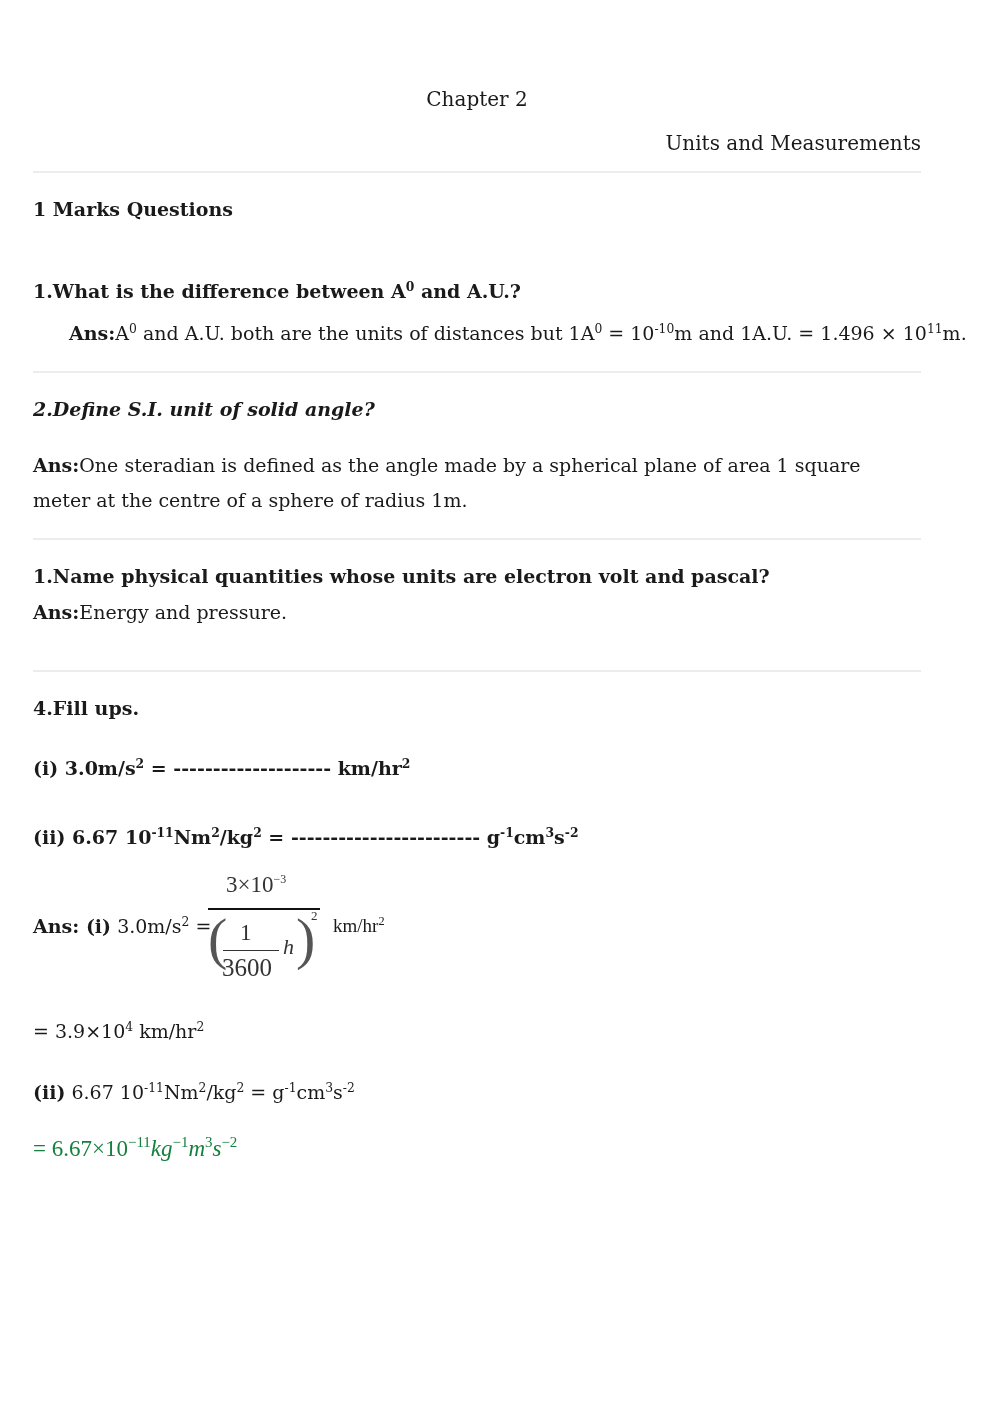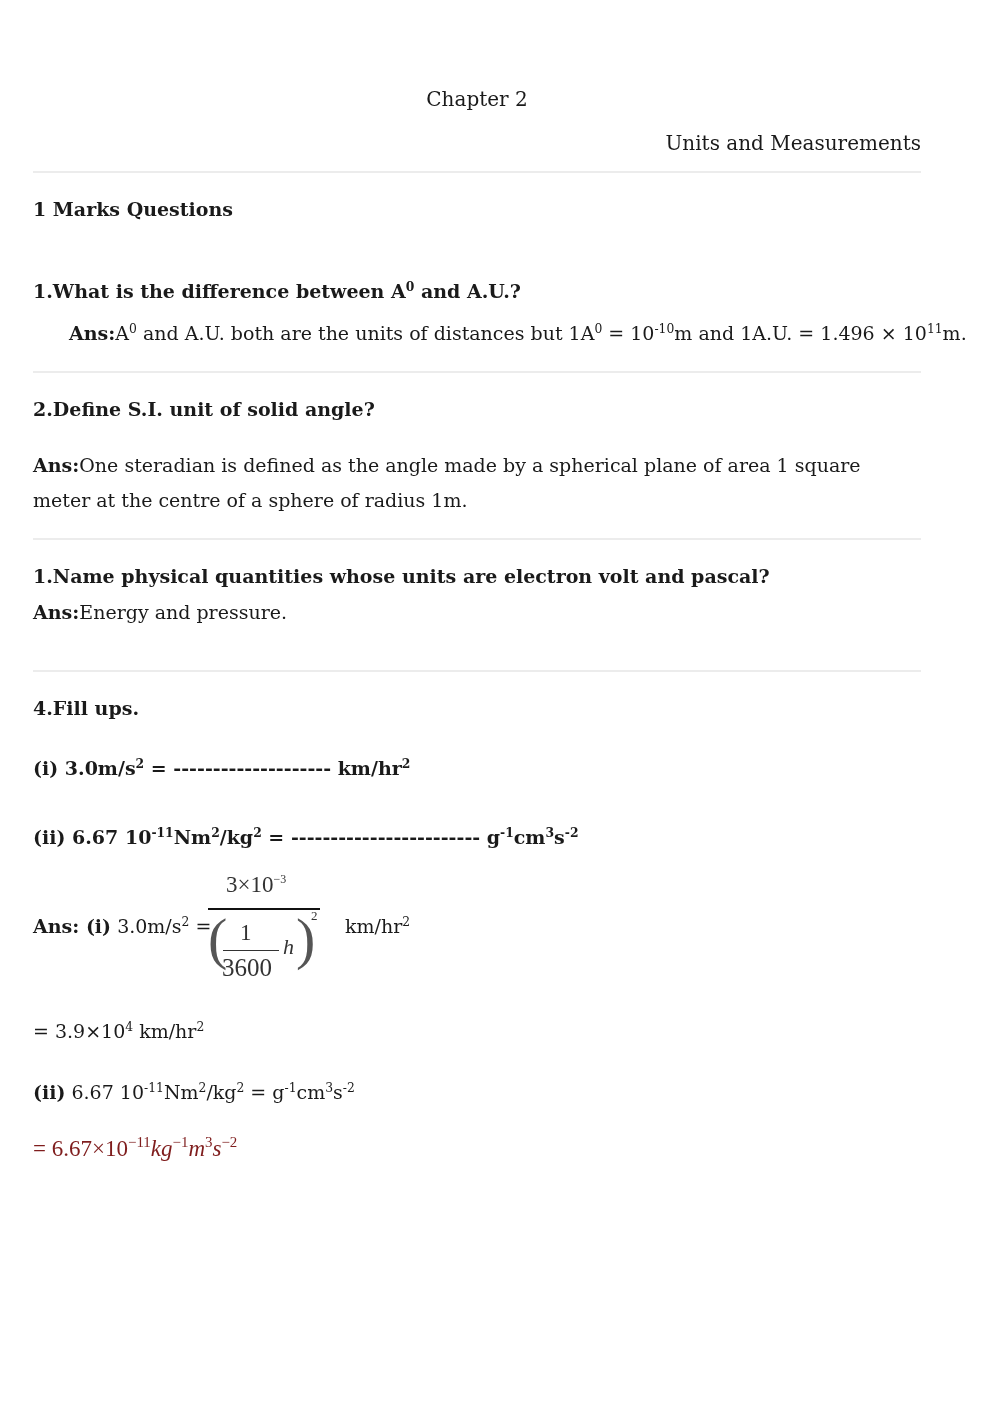--- a/index.html
+++ b/index.html
@@ -19,21 +19,21 @@
   <div class="title" style="top:87px;">Chapter 2</div>
   <div class="title" style="top:131px;text-align:right;">Units and Measurements</div>
   <div class="hr" style="top:171px;"></div>
 
   <div class="line b" style="top:198px;">1 Marks Questions</div>
 
   <div class="line b" style="top:260px;margin-top:20px;"><span>1.What is the difference between A</span><sup>0</sup><span> and A.U.?</span></div>
   <div class="line" style="top:322px;margin-left:36px;"><span class="b">Ans:</span><span>A</span><sup>0</sup><span> and A.U. both are the units of distances but 1A</span><sup>0</sup><span> = 10</span><sup>-10</sup><span>m and 1A.U. = 1.496 × 10</span><sup>11</sup><span>m.</span></div>
   <div class="hr" style="top:371px;"></div>
 
-  <div class="line b" style="top:398px;">2.Define S.I. unit of solid angle?</div>
+  <div class="line b" style="top:398px;font-style:italic;">2.Define S.I. unit of solid angle?</div>
   <div class="para" style="top:448px;"><span class="b">Ans:</span><span>One steradian is defined as the angle made by a spherical plane of area 1 square meter at the centre of a sphere of radius 1m.</span></div>
   <div class="hr" style="top:538px;"></div>
 
   <div class="line b" style="top:565px;">1.Name physical quantities whose units are electron volt and pascal?</div>
   <div class="line" style="top:601px;"><span class="b">Ans:</span><span>Energy and pressure.</span></div>
   <div class="hr" style="top:670px;"></div>
 
   <div class="line b" style="top:697px;">4.Fill ups.</div>
   <div class="line b" style="top:757px;"><span>(i) 3.0m/s</span><sup>2</sup><span> = -------------------- km/hr</span><sup>2</sup></div>
   <div class="line b" style="top:818px;margin-top:8px;"><span>(ii) 6.67 10</span><sup>-11</sup><span>Nm</span><sup>2</sup><span>/kg</span><sup>2</sup><span> = ------------------------ g</span><sup>-1</sup><span>cm</span><sup>3</sup><span>s</span><sup>-2</sup></div>
@@ -43,20 +43,20 @@
     <div style="position:absolute; left:18px; top:0; font-size:23px;"><span>3×10</span><sup style="font-size:12px;">−3</sup></div>
     <div style="position:absolute; left:0; top:36px; width:112px; height:2px; background:#111;"></div>
     <div style="position:absolute; left:0; top:38px; font-size:58px; font-weight:100; color:#555; line-height:1;">(</div>
     <div style="position:absolute; left:32px; top:48px; font-size:23px;">1</div>
     <div style="position:absolute; left:15px; top:78px; width:56px; height:1px; background:#333;"></div>
     <div style="position:absolute; left:14px; top:82px; font-size:25px;">3600</div>
     <div style="position:absolute; left:75px; top:62px; font-size:22px; font-style:italic;">h</div>
     <div style="position:absolute; left:88px; top:38px; font-size:58px; color:#555; line-height:1;">)</div>
     <div style="position:absolute; left:103px; top:36px; font-size:13px;">2</div>
   </div>
-  <div class="line" style="top:915px; left:312px;"><span>km/hr</span><sup>2</sup></div>
+  <div class="line" style="top:915px; left:300px;font-family:Liberation Serif, serif;"><span>km/hr</span><sup>2</sup></div>
 
   <div class="line" style="top:1020px;"><span>= 3.9×10</span><sup>4</sup><span> km/hr</span><sup>2</sup></div>
 
   <div class="line" style="top:1081px;"><span class="b">(ii)</span><span> 6.67 10</span><sup>-11</sup><span>Nm</span><sup>2</sup><span>/kg</span><sup>2</sup><span> = g</span><sup>-1</sup><span>cm</span><sup>3</sup><span>s</span><sup>-2</sup></div>
 
-  <div class="line" style="top:1136px; font-family:'Liberation Serif', serif; font-size:23px; color:#7f1d1d;"><span>= 6.67×10</span><sup>−11</sup><i>kg</i><sup>−1</sup><i>m</i><sup>3</sup><i>s</i><sup>−2</sup></div>
+  <div class="line" style="top:1136px; font-family:'Liberation Serif', serif; font-size:23px; color:#15803d;"><span>= 6.67×10</span><sup>−11</sup><i>kg</i><sup>−1</sup><i>m</i><sup>3</sup><i>s</i><sup>−2</sup></div>
 </div>
 
 </body></html>

